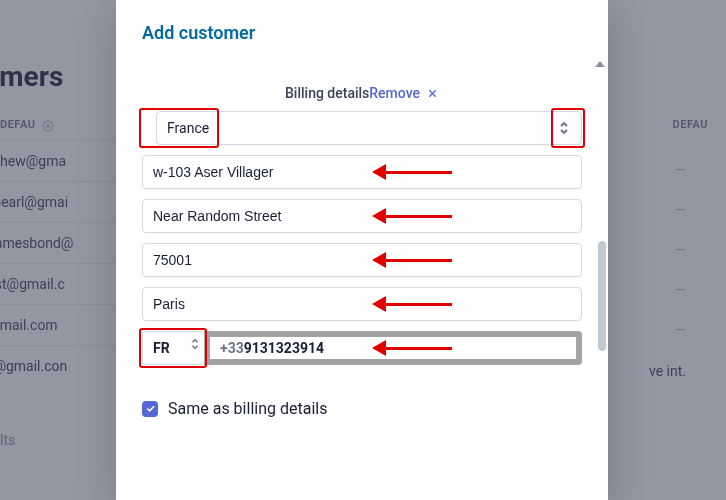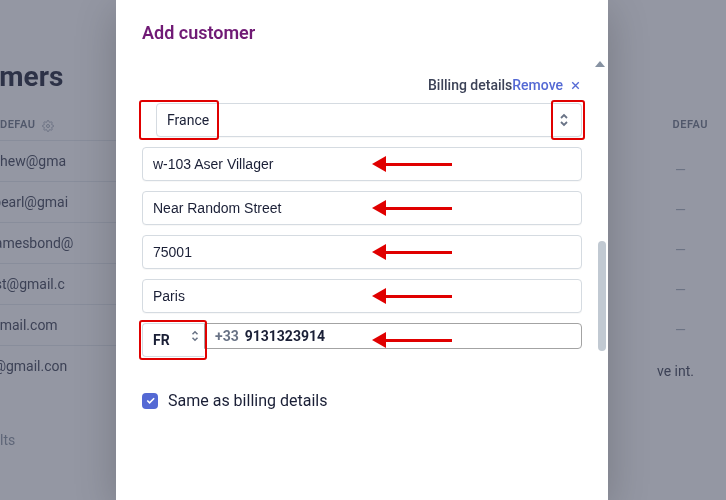--- a/index.html
+++ b/index.html
@@ -10,52 +10,52 @@
   .bg { position: absolute; inset: 0; filter: grayscale(0.15); }
   .bg .heading { position: absolute; top: 60px; left: -40px; font-size: 28px; font-weight: 700; color: #1a1f36; }
   .bg .colh-email { position: absolute; top: 118px; left: 0; font-size: 11px; letter-spacing: 0.5px; color: #697386; font-weight: 600; }
   .bg .gear { position: absolute; top: 117px; left: 42px; color: #a3acba; }
   .bg .colh-default { position: absolute; top: 118px; right: 18px; font-size: 11px; letter-spacing: 0.5px; color: #697386; font-weight: 600; }
   .bg table { position: absolute; top: 140px; left: -40px; border-collapse: collapse; }
   .bg table td { padding: 12px 0; font-size: 14px; color: #3c4257; border-top: 1px solid #e3e8ee; width: 240px; white-space: nowrap; }
   .bg .bottomtxt { position: absolute; top: 432px; left: 0; font-size: 14px; color: #8792a2; }
   .bg .dashcol { position: absolute; right: 40px; }
   .bg .dash-row { height: 40px; display:flex; align-items:center; justify-content:flex-end; font-size:14px; color:#a3acba;}
-  .bg .veint { position:absolute; top:363px; right:32px; font-size:14px; color:#3c4257; }
+  .bg .veint { position:absolute; top:363px; right:40px; font-size:14px; color:#3c4257; }
 
   
   .overlay { position: absolute; inset: 0; background: rgba(60,66,87,0.55); }
 
   
   .modal { position: absolute; top: 0; left: 116px; width: 492px; height: 500px; background: #fff; box-shadow: 0 10px 40px rgba(0,0,0,0.2); display:flex; flex-direction:column; }
   .modal-header { padding: 22px 26px 18px 26px; }
-  .modal-title { font-size: 18px; font-weight: 600; color: #701a75; }
+  .modal-title { font-size: 18px; font-weight: 600; color: #0369a1; }
   .modal-body { position: relative; flex: 1; overflow: hidden; padding: 0 26px 10px 26px; }
 
   
   .scrolltrack { position:absolute; top:0; right:2px; bottom:0; width:12px; }
   .scrollthumb { position:absolute; top:180px; right:2px; width:8px; height:110px; background:#c1c9d2; border-radius:4px; }
   .arrowup { position:absolute; top:0; right:1px; width:0;height:0;border-left:5px solid transparent;border-right:5px solid transparent;border-bottom:6px solid #8792a2;}
 
-  .section-row { display:flex; align-items:center; justify-content:flex-end; margin-top: 16px; }
+  .section-row { display:flex; align-items:center; justify-content:center; margin-top: 24px; }
   .section-label { font-size: 14px; font-weight: 500; color: #3c4257; }
   .remove-link { color:#5469d4; font-size:14px; font-weight:500; display:flex; align-items:center; gap:6px; cursor:pointer; }
   .remove-link svg { stroke:#5469d4; }
 
   .input, .select-wrap { width: 100%; height: 34px; border:1px solid #d5dbe1; border-radius:4px; background:#fff; font-size:14px; color:#1a1f36; padding: 0 10px; box-shadow: 0 1px 1px rgba(0,0,0,0.03); }
   .select-wrap { position: relative; display:flex; align-items:center; }
   .select-wrap .chev { position:absolute; right:4px; top:3px; width:26px; height:26px; display:flex; align-items:center; justify-content:center; }
 
   .row { margin-top: 10px; position: relative; }
   .first-row { margin-top: 10px; padding-left: 14px; }
 
   .phone-row { display:flex; gap:0; margin-top:10px; }
   .phone-code { position:relative; width:62px; height:34px; border:1px solid #d5dbe1; border-right:none; border-radius:4px 0 0 4px; display:flex; align-items:center; padding: 0 6px 0 10px; font-size:14px; }
   .phone-code .chev { position:absolute; right:4px; top:5px; }
-  .phone-input { flex:1; height:26px; border:1px solid #a3a3a3; border-radius:0 4px 4px 0; padding:0 10px; font-size:14px; display:flex; align-items:center; gap:6px; }
+  .phone-input { flex:1; height:34px; border:6px solid #a3a3a3; border-radius:0 4px 4px 0; padding:0 10px; font-size:14px; display:flex; align-items:center; }
   .phone-prefix { color:#697386; }
 
   .shipping { margin-top: 34px; }
   .check-row { display:flex; align-items:center; gap:10px; margin-top:12px; }
   .checkbox { width:16px; height:16px; border-radius:4px; background:#5469d4; display:flex; align-items:center; justify-content:center; }
   .checkbox svg { stroke:#fff; }
 
   
   .anno-box { position:absolute; border:2px solid #e00000; border-radius:3px; pointer-events:none; }
   .anno-arrow { position:absolute; pointer-events:none; }

